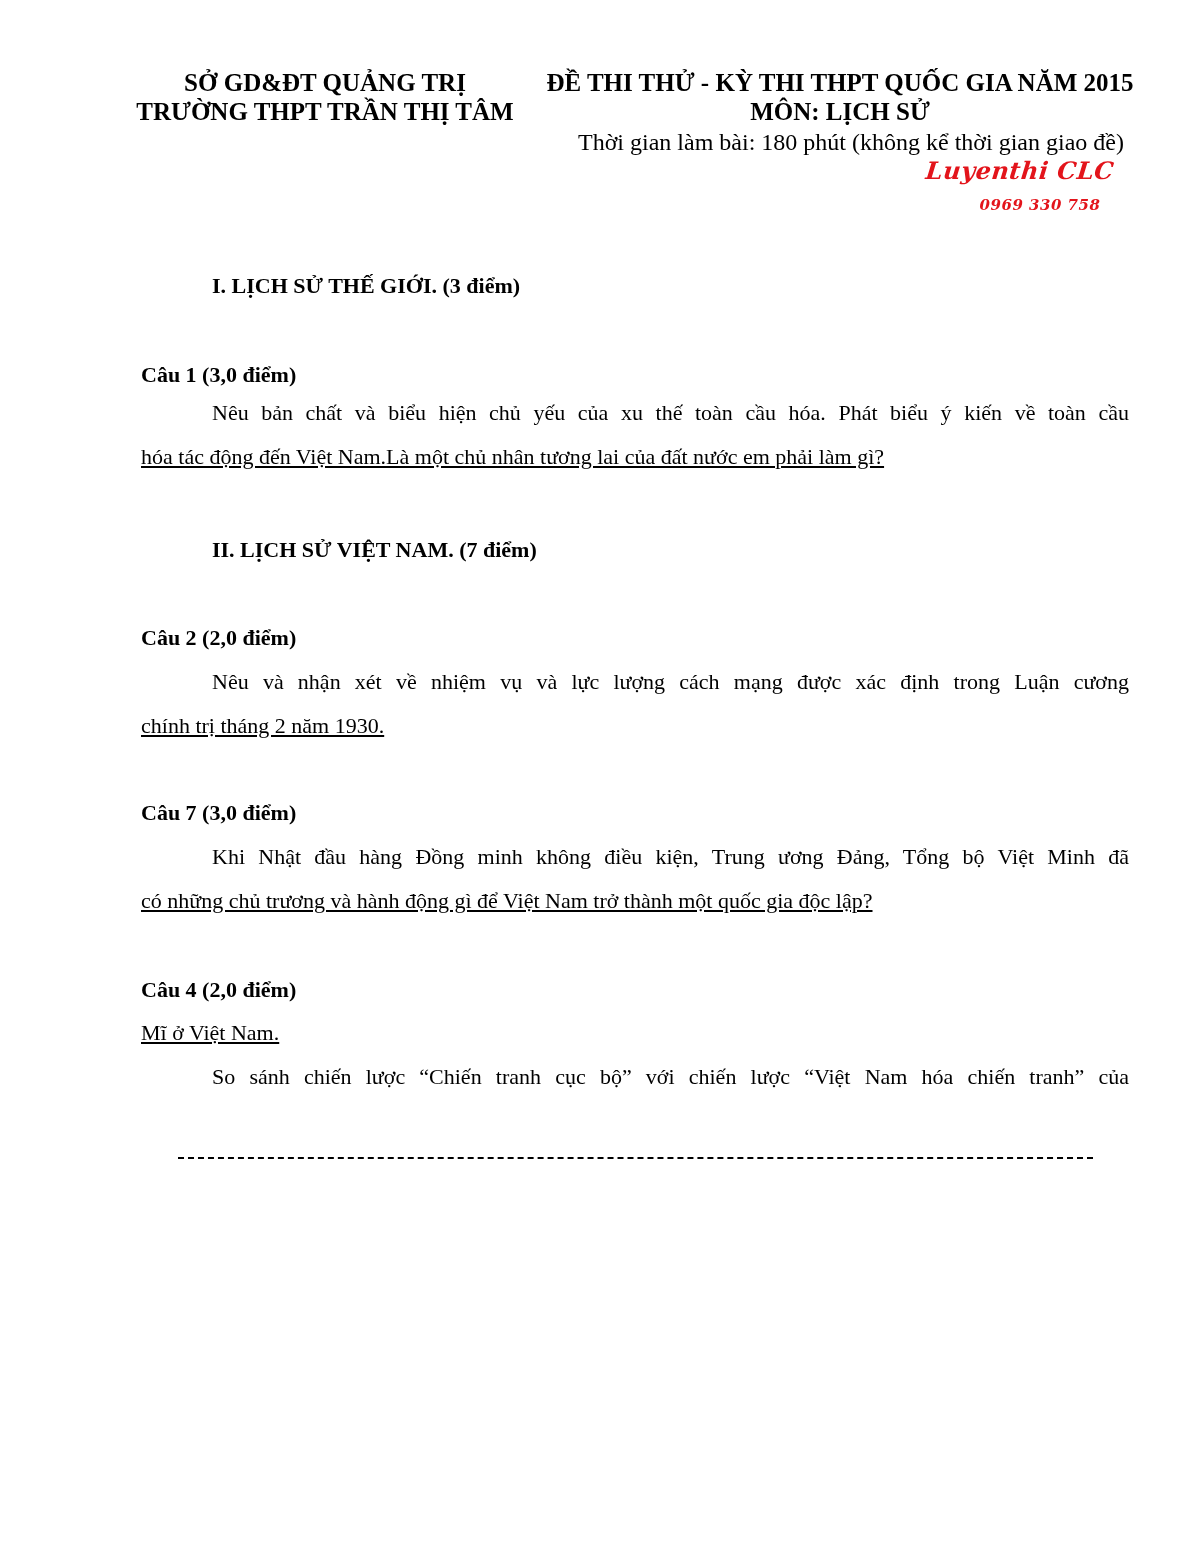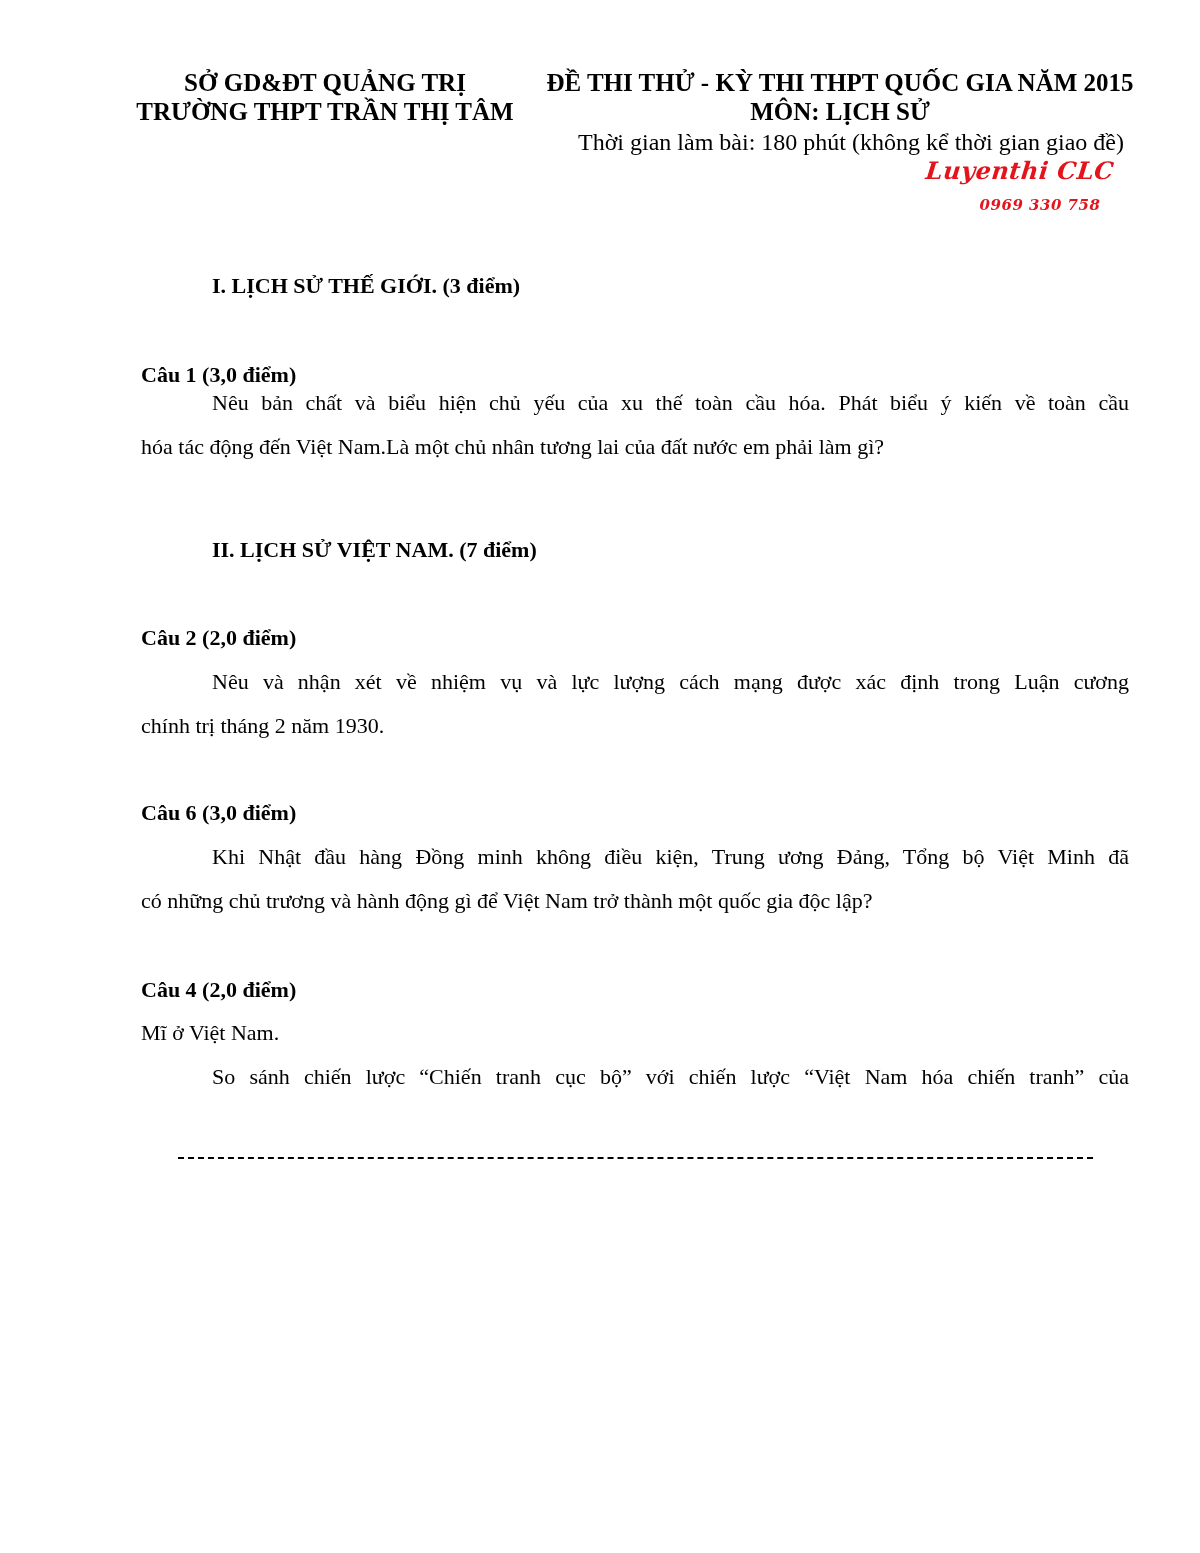--- a/index.html
+++ b/index.html
@@ -97,21 +97,21 @@
       white-space: normal;
     }
     .para .line {
       display: block;
       text-align-last: justify;
     }
     .para .line.last {
       text-align-last: left;
     }
     .para .line.first { text-indent: 71px; }
-    .para .line.cont { text-indent: 0; }
+    .para .line.cont { text-indent: 0; text-decoration: underline; }
 
     .divider {
       position: absolute;
       left: 178px;
       top: 1157px;
       width: 915px;
       height: 0;
       border-top: 2px dashed #000;
     }
   </style>
@@ -130,34 +130,34 @@
 </div>
 
 <div class="stamp">
   <span class="brand">Luyenthi CLC</span>
   <span class="phone">0969 330 758</span>
 </div>
 
 <div class="section-title abs" style="top:273px;">I. LỊCH SỬ THẾ GIỚI. (3 điểm)</div>
 
 <div class="question-title abs" style="top:362px;">Câu 1 (3,0 điểm)</div>
-<div class="para" style="top:381px;">
+<div class="para" style="top:391px;">
   <span class="line first">Nêu bản chất và biểu hiện chủ yếu của xu thế toàn cầu hóa. Phát biểu ý kiến về toàn cầu</span>
   <span class="line cont last">hóa tác động đến Việt Nam.Là một chủ nhân tương lai của đất nước em phải làm gì?</span>
 </div>
 
 <div class="section-title abs" style="top:537px;">II. LỊCH SỬ VIỆT NAM. (7 điểm)</div>
 
 <div class="question-title abs" style="top:625px;">Câu 2 (2,0 điểm)</div>
 <div class="para" style="top:660px;">
   <span class="line first">Nêu và nhận xét về nhiệm vụ và lực lượng cách mạng được xác định trong Luận cương</span>
   <span class="line cont last">chính trị tháng 2 năm 1930.</span>
 </div>
 
-<div class="question-title abs" style="top:800px;">Câu 6 (3,0 điểm)</div>
+<div class="question-title abs" style="top:800px;">Câu 7 (3,0 điểm)</div>
 <div class="para" style="top:835px;">
   <span class="line first">Khi Nhật đầu hàng Đồng minh không điều kiện, Trung ương Đảng, Tổng bộ Việt Minh đã</span>
   <span class="line cont last">có những chủ trương và hành động gì để Việt Nam trở thành một quốc gia độc lập?</span>
 </div>
 
 <div class="question-title abs" style="top:977px;text-align:right;">Câu 4 (2,0 điểm)</div>
 <div class="para" style="top:1011px;">
   <span class="line cont last">Mĩ ở Việt Nam.</span>
   <span class="line first">So sánh chiến lược “Chiến tranh cục bộ” với chiến lược “Việt Nam hóa chiến tranh” của</span>
 </div>

